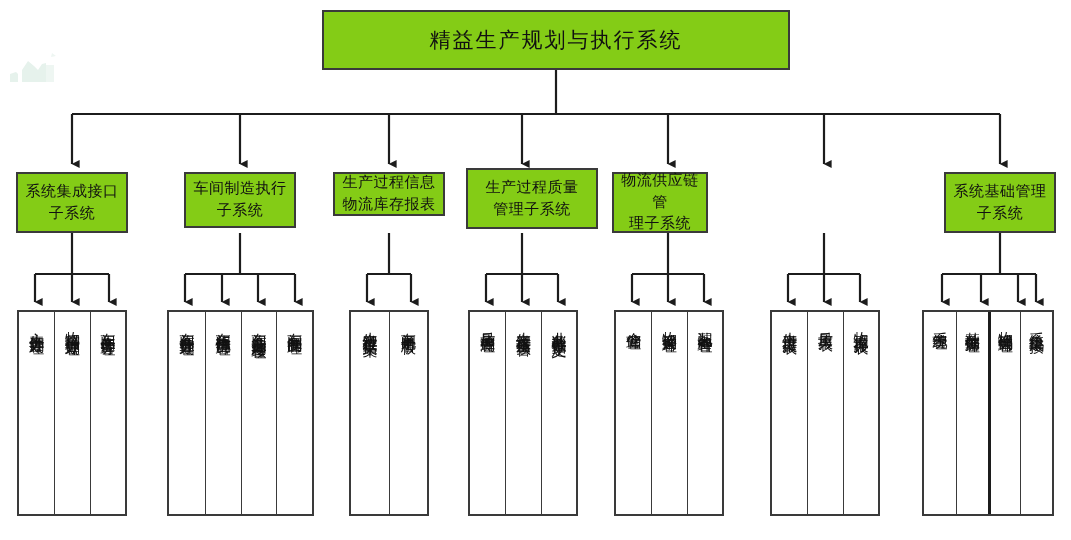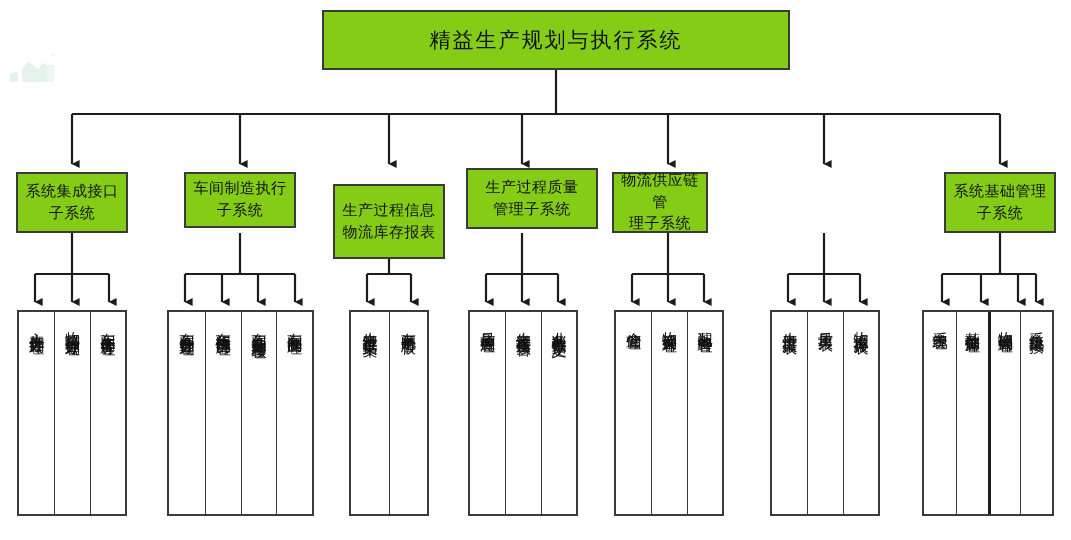--- a/index.html
+++ b/index.html
@@ -187,21 +187,21 @@
     </div>
   </div>
 
   <div class="node sub-node" style="left:184px; top:172px; width:112px; height:56px;">
     <div>
       <span>车间制造执行</span>
       <span>子系统</span>
     </div>
   </div>
 
-  <div class="node sub-node" style="left:333px; top:184px; width:112px; height:75px;">
+  <div class="node sub-node" style="left:333px; top:172px; width:112px; height:44px;">
     <div>
       <span>生产过程信息</span>
       <span>物流库存报表</span>
     </div>
   </div>
 
   <div class="node sub-node" style="left:466px; top:168px; width:132px; height:61px;">
     <div>
       <span>生产过程质量</span>
       <span>管理子系统</span>

